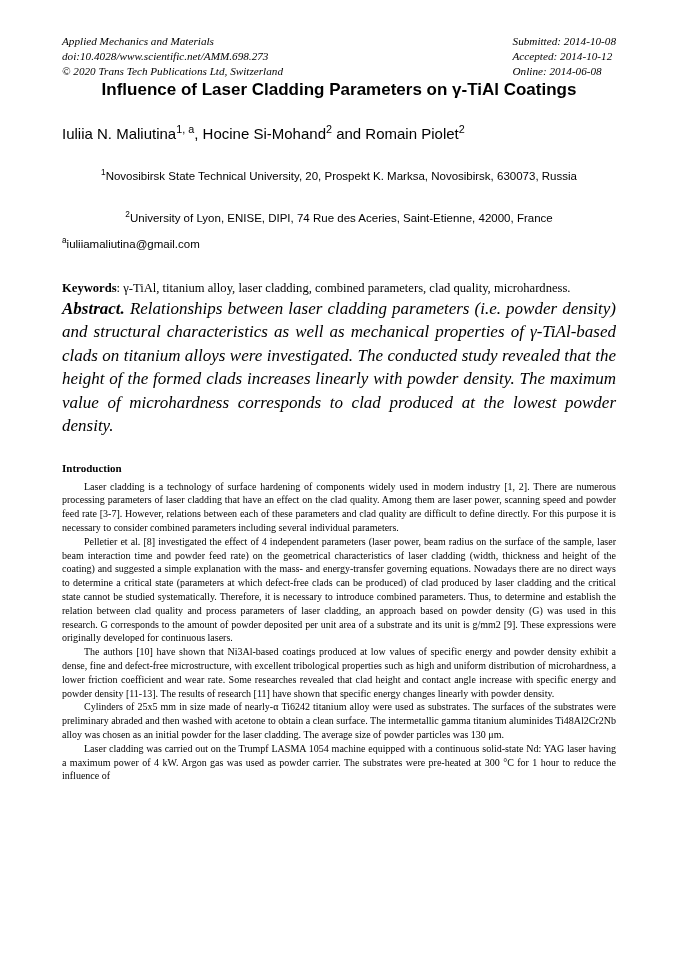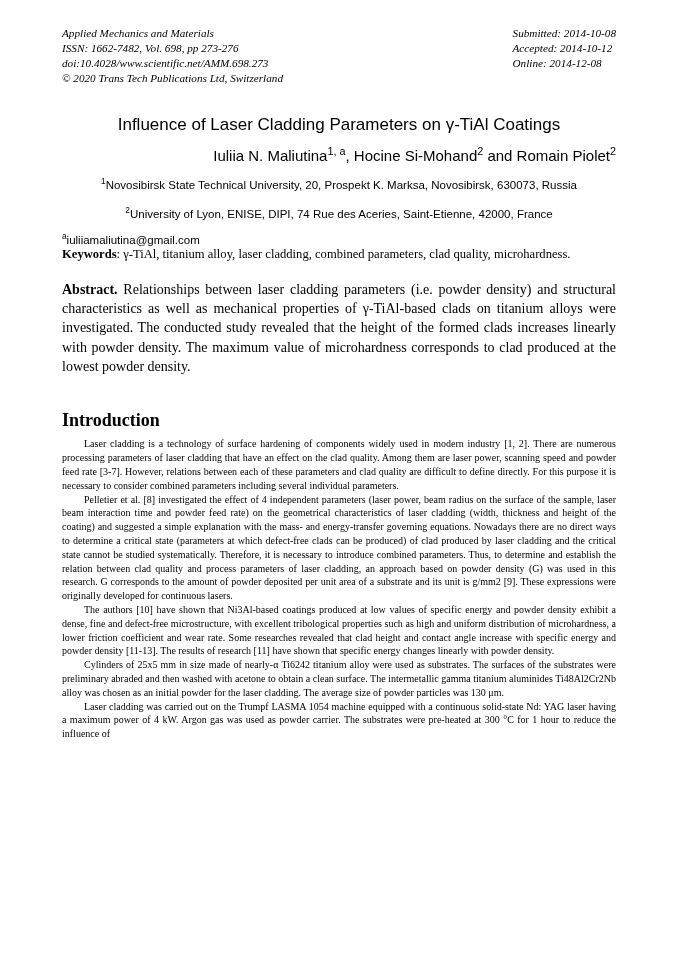--- a/index.html
+++ b/index.html
@@ -11,21 +11,21 @@
     width: 678px;
     height: 959px;
     font-family: "Liberation Serif", serif;
     color: #000000;
     overflow: hidden;
   }
   .page {
     box-sizing: border-box;
     width: 678px;
     height: 959px;
-    padding: 26px 62px 0 62px;
+    padding: 34px 62px 0 62px;
     position: relative;
   }
 
   
   .header {
     display: flex;
     justify-content: space-between;
     align-items: flex-start;
     font-style: italic;
     font-size: 11.2px;
@@ -35,97 +35,96 @@
     white-space: nowrap;
   }
   .header-right {
     text-align: left;
   }
 
   
   .title {
     font-family: "Liberation Sans", sans-serif;
     font-size: 17px;
-    font-weight: normal;
+    font-weight: bold;
     text-align: center;
-    margin-top: 28px;
     line-height: 1.3;
   }
   .authors {
     font-family: "Liberation Sans", sans-serif;
     font-size: 15px;
-    text-align: right;
-    margin-top: 11px;
+    text-align: left;
+    margin-top: 24px;
   }
   .affil {
     font-family: "Liberation Sans", sans-serif;
     font-size: 11.5px;
     text-align: center;
-    margin-top: 13px;
+    margin-top: 26px;
     line-height: 1.4;
   }
   .affil2 {
   }
   .email {
     font-family: "Liberation Sans", sans-serif;
     font-size: 11.5px;
     text-align: left;
     margin-top: 12px;
   }
   sup {
     font-size: 0.72em;
     vertical-align: super;
     line-height: 0;
   }
 
   
   .keywords {
+    margin-top: 30px;
     font-size: 12.6px;
     text-align: justify;
     line-height: 1.35;
   }
   .keywords b { font-weight: bold; }
 
   .abstract {
-    margin-top: 17px;
-    font-size: 14px;
+    font-size: 17px;
     text-align: justify;
     line-height: 1.38;
+    font-style: italic;
   }
   .abstract b { font-weight: bold; }
 
   h2.section {
-    font-size: 18px;
+    font-size: 11px;
     font-weight: bold;
-    margin: 34px 0 6px 0;
+    margin: 24px 0 6px 0;
   }
   p.para {
     font-size: 10px;
     text-align: justify;
     line-height: 1.38;
     margin: 0;
     text-indent: 22px;
   }
 </style>
 </head>
 <body>
 
 <div class="page">
 
   <div class="header">
     <div class="header-left">
       <div>Applied Mechanics and Materials</div>
-      <div>ISSN: 1662-7482, Vol. 698, pp 273-276</div>
       <div>doi:10.4028/www.scientific.net/AMM.698.273</div>
       <div>© 2020 Trans Tech Publications Ltd, Switzerland</div>
     </div>
     <div class="header-right">
       <div>Submitted: 2014-10-08</div>
       <div>Accepted: 2014-10-12</div>
-      <div>Online: 2014-12-08</div>
+      <div>Online: 2014-06-08</div>
     </div>
   </div>
 
   <div class="title">Influence of Laser Cladding Parameters on γ-TiAl Coatings</div>
 
   <div class="authors">
     <span>Iuliia N. Maliutina</span><sup>1, a</sup><span>, Hocine Si-Mohand</span><sup>2</sup><span> and Romain Piolet</span><sup>2</sup>
   </div>
 
   <div class="affil">

